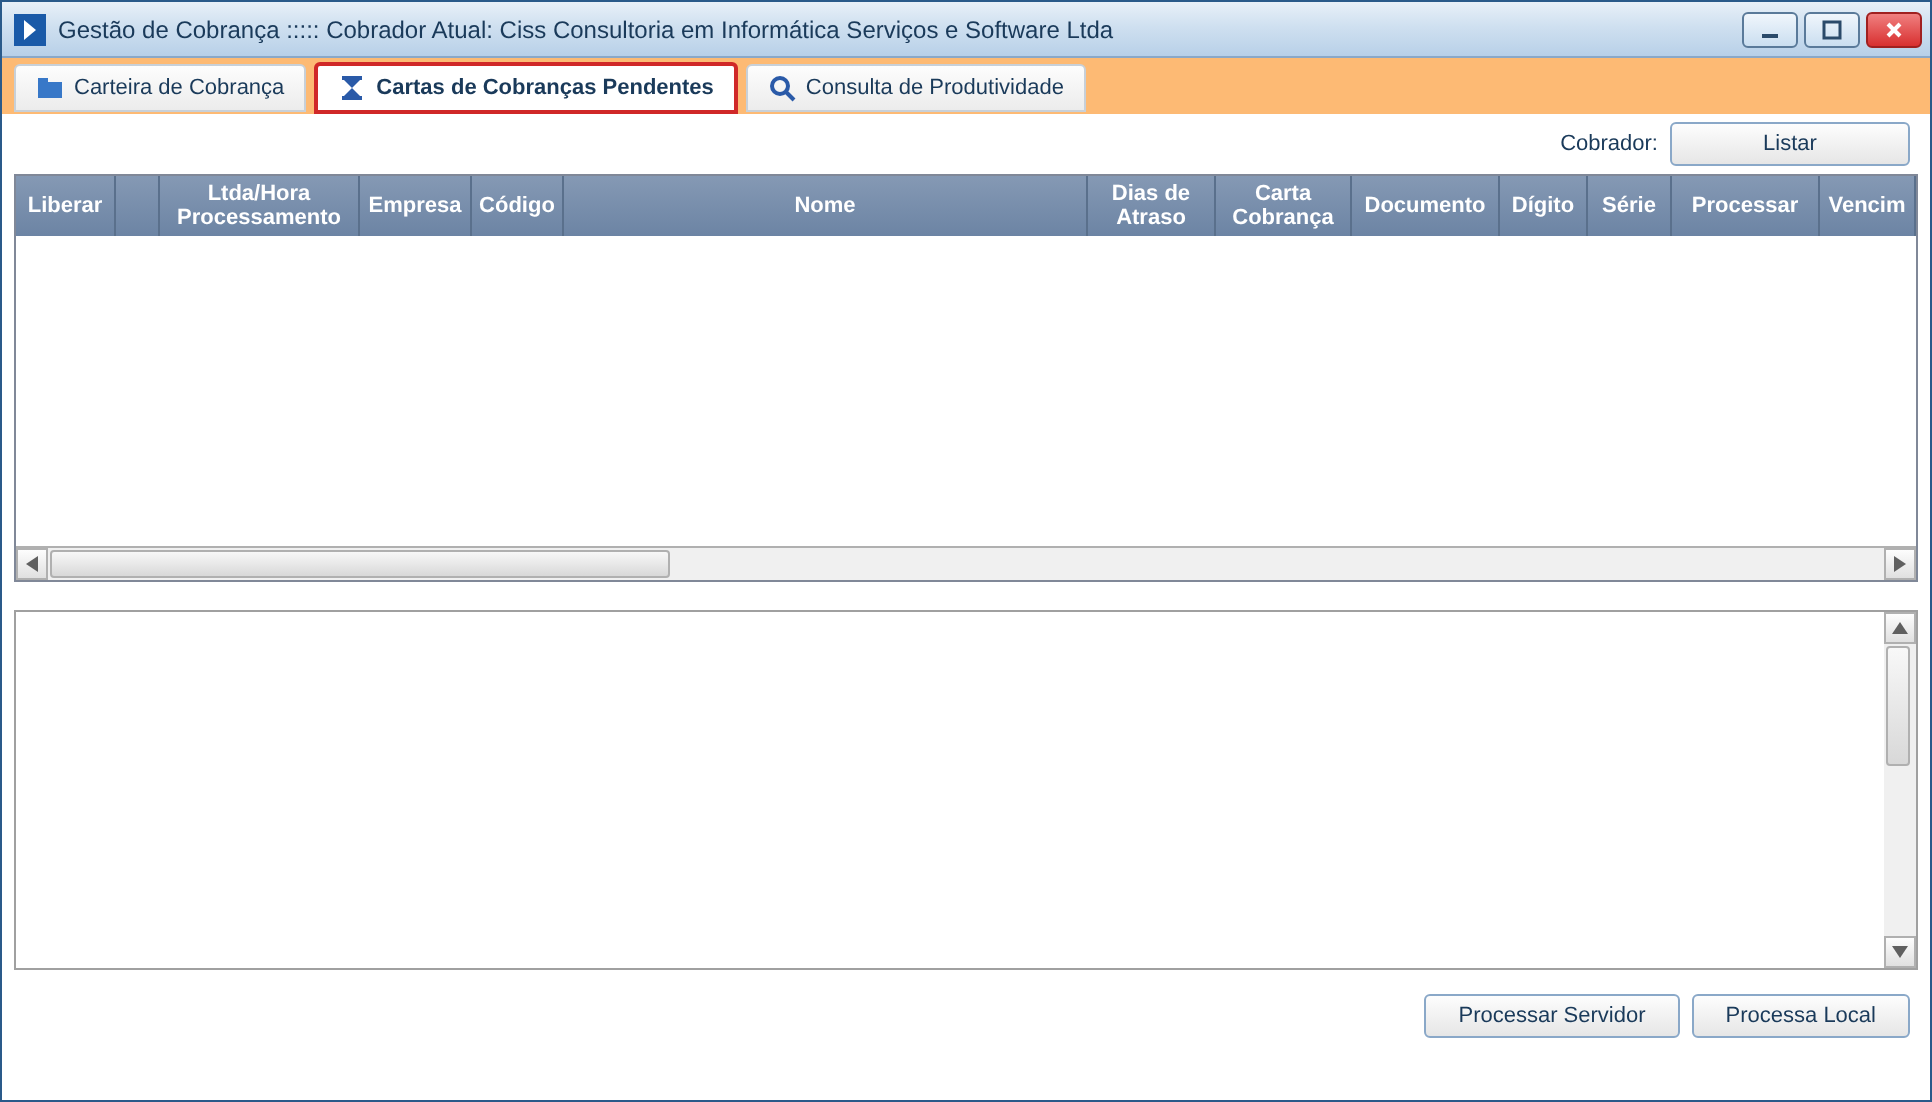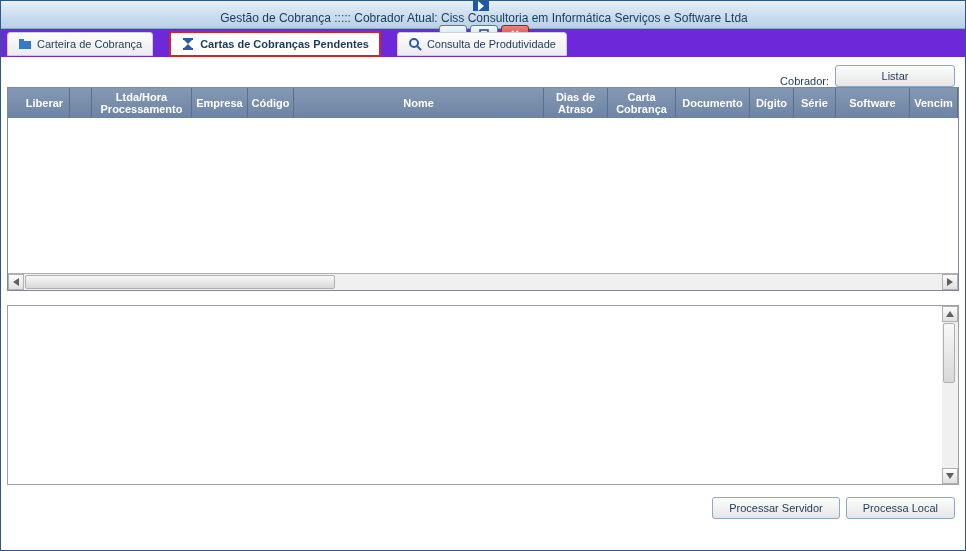--- a/index.html
+++ b/index.html
@@ -13,21 +13,20 @@
     border: 1px solid #2a5a8a;
   }
   .titlebar {
     height: 28px;
     background: linear-gradient(to bottom, #e8f0f8 0%, #cfe0f0 45%, #b8d0e8 100%);
     border-bottom: 1px solid #8aa8c8;
     display: flex;
     align-items: center;
     padding: 0 4px 0 6px;
     color: #1a3a5a;
-    flex-direction: column;
   }
   .titlebar .app-icon {
     width: 16px; height: 16px;
     background: #1a5aa8;
     margin-right: 6px;
     display: flex; align-items: center; justify-content: center;
   }
   .titlebar .app-icon svg { width: 10px; height: 10px; fill: #fff; }
   .titlebar .title-text { flex: 1; font-size: 12px; }
   .winbtns { display: flex; gap: 3px; }
@@ -39,25 +38,25 @@
     display: flex; align-items: center; justify-content: center;
     cursor: pointer;
   }
   .winbtn.close {
     background: linear-gradient(to bottom,#f08080,#d83030);
     border-color: #a02020;
   }
   .winbtn svg { width: 12px; height: 10px; }
   .tabs {
     height: 28px;
-    background: #6d28d9;
+    background: #fdba74;
     display: flex;
     align-items: center;
     padding: 2px 6px 0 6px;
-    gap: 16px;
+    gap: 4px;
   }
   .tab {
     display: flex; align-items: center;
     padding: 4px 10px;
     border: 1px solid #c8d0d8;
     border-radius: 3px 3px 0 0;
     background: linear-gradient(to bottom,#fdfdfd,#ececec);
     cursor: pointer;
     font-size: 11px;
     color: #1a3a5a;
@@ -71,21 +70,21 @@
   .tab.highlight {
     border: 2px solid #d02828;
   }
   .tab-icon {
     width: 14px; height: 14px;
     display: inline-flex; align-items: center; justify-content: center;
   }
   .filterbar {
     height: 30px;
     display: flex;
-    align-items: flex-end;
+    align-items: center;
     justify-content: flex-end;
     padding: 0 10px;
     gap: 6px;
   }
   .filterbar label { color: #1a3a5a; }
   .combo {
     display: flex; align-items: center;
     border: 1px solid #8aa8c8;
     height: 20px;
     background: #fff;
@@ -113,21 +112,20 @@
   .grid {
     border: 1px solid #808898;
     margin: 0 6px;
   }
   .grid-head {
     display: flex;
     background: linear-gradient(to bottom,#8599b4 0%,#6c84a4 100%);
     color: #fff;
     font-weight: bold;
     font-size: 11px;
-    padding-left: 12px;
   }
   .grid-head .col {
     border-right: 1px solid #5a708c;
     text-align: center;
     padding: 2px 3px;
     display: flex; align-items: center; justify-content: center;
     height: 30px;
     line-height: 1.1;
   }
   .grid-body {
@@ -271,21 +269,21 @@
     <div class="col c1"></div>
     <div class="col c3">Ltda/Hora Processamento</div>
     <div class="col c4">Empresa</div>
     <div class="col c5">Código</div>
     <div class="col c6">Nome</div>
     <div class="col c7">Dias de Atraso</div>
     <div class="col c8">Carta Cobrança</div>
     <div class="col c9">Documento</div>
     <div class="col c10">Dígito</div>
     <div class="col c11">Série</div>
-    <div class="col c12">Software</div>
+    <div class="col c12">Processar</div>
     <div class="col c13">Vencim</div>
   </div>
   <div class="grid-body"></div>
   <div class="grid-scroll">
     <div class="sbtn">
       <svg width="6" height="8" viewBox="0 0 6 8">
           <polygon points="6,0 6,8 0,4" fill="#606060"></polygon>
         </svg>
     </div>
     <div class="track">

